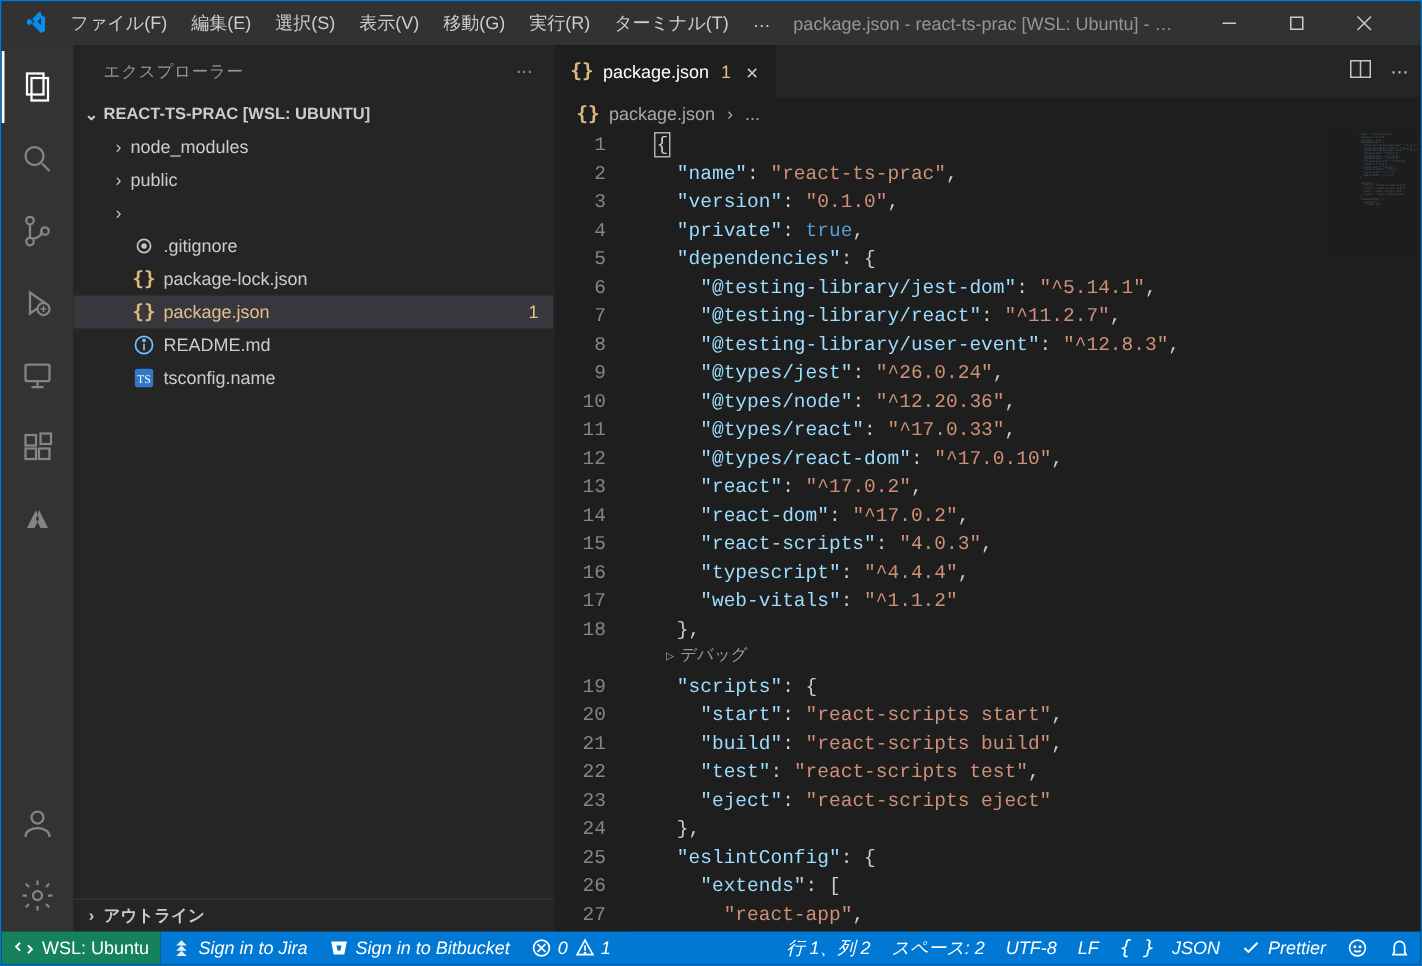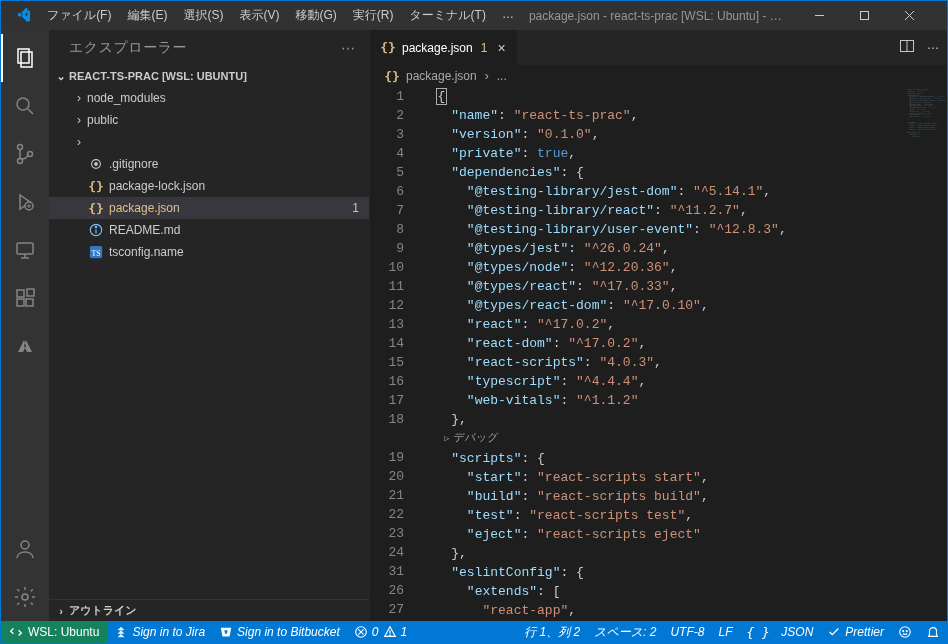--- a/index.html
+++ b/index.html
@@ -44,21 +44,21 @@
   .main { flex:1; display:flex; min-height:0; background:var(--bg-darker); }
   
   .activitybar { width:48px; background:var(--activitybar); display:flex; flex-direction:column; align-items:center; padding-top:4px; }
   .act-btn { width:48px; height:48px; display:flex; align-items:center; justify-content:center; color:#858585; position:relative;}
   .act-btn.active { color:#fff; }
   .act-btn.active::before { content:""; position:absolute; left:0; top:0; bottom:0; width:2px; background:#fff; }
   .act-btn svg { width:24px; height:24px; }
   .act-spacer { flex:1; }
   
   .sidebar { width:320px; background:var(--sidebar); display:flex; flex-direction:column; }
-  .sidebar-header { height:35px; display:flex; align-items:center; padding:0 12px 0 20px; font-size:14px; color:var(--text-dim); letter-spacing:0.5px;gap:10px;}
+  .sidebar-header { height:35px; display:flex; align-items:center; padding:0 12px 0 20px; font-size:11px; color:var(--text-dim); letter-spacing:0.5px;gap:10px;}
   .sidebar-header .dots { margin-left:auto; letter-spacing:2px; cursor:default;}
   .tree { flex:1; overflow:auto; }
   .tree-section { height:22px; display:flex; align-items:center; padding-left:4px; font-weight:bold; font-size:11px; color:var(--text);}
   .tree-section .chev { width:16px; text-align:center;}
   .tree-row { height:22px; display:flex; align-items:center; padding-left:8px; cursor:default;}
   .tree-row.selected { background:var(--selection); }
   .tree-row .indent { width:14px; display:inline-block;}
   .tree-row .chev { width:16px; color:#c5c5c5; text-align:center; font-size:12px;}
   .tree-row .ficon { width:18px; display:flex; align-items:center; justify-content:center; margin-right:4px;}
   .tree-row .label { flex:1; white-space:nowrap; overflow:hidden; text-overflow:ellipsis;}
@@ -333,21 +333,21 @@
           <div>16</div>
           <div>17</div>
           <div>18</div>
           <div>&nbsp;</div>
           <div>19</div>
           <div>20</div>
           <div>21</div>
           <div>22</div>
           <div>23</div>
           <div>24</div>
-          <div>31</div>
+          <div>25</div>
           <div>26</div>
           <div>27</div>
         </div>
       <div class="code" id="code"><div>  <span class="cursor-box p">{</span></div><div>  <span class="p">  </span><span class="k">"name"</span><span class="p">: </span><span class="s">"react-ts-prac"</span><span class="p">,</span></div><div>  <span class="p">  </span><span class="k">"version"</span><span class="p">: </span><span class="s">"0.1.0"</span><span class="p">,</span></div><div>  <span class="p">  </span><span class="k">"private"</span><span class="p">: </span><span class="b">true</span><span class="p">,</span></div><div>  <span class="p">  </span><span class="k">"dependencies"</span><span class="p">: {</span></div><div>  <span class="p">    </span><span class="k">"@testing-library/jest-dom"</span><span class="p">: </span><span class="s">"^5.14.1"</span><span class="p">,</span></div><div>  <span class="p">    </span><span class="k">"@testing-library/react"</span><span class="p">: </span><span class="s">"^11.2.7"</span><span class="p">,</span></div><div>  <span class="p">    </span><span class="k">"@testing-library/user-event"</span><span class="p">: </span><span class="s">"^12.8.3"</span><span class="p">,</span></div><div>  <span class="p">    </span><span class="k">"@types/jest"</span><span class="p">: </span><span class="s">"^26.0.24"</span><span class="p">,</span></div><div>  <span class="p">    </span><span class="k">"@types/node"</span><span class="p">: </span><span class="s">"^12.20.36"</span><span class="p">,</span></div><div>  <span class="p">    </span><span class="k">"@types/react"</span><span class="p">: </span><span class="s">"^17.0.33"</span><span class="p">,</span></div><div>  <span class="p">    </span><span class="k">"@types/react-dom"</span><span class="p">: </span><span class="s">"^17.0.10"</span><span class="p">,</span></div><div>  <span class="p">    </span><span class="k">"react"</span><span class="p">: </span><span class="s">"^17.0.2"</span><span class="p">,</span></div><div>  <span class="p">    </span><span class="k">"react-dom"</span><span class="p">: </span><span class="s">"^17.0.2"</span><span class="p">,</span></div><div>  <span class="p">    </span><span class="k">"react-scripts"</span><span class="p">: </span><span class="s">"4.0.3"</span><span class="p">,</span></div><div>  <span class="p">    </span><span class="k">"typescript"</span><span class="p">: </span><span class="s">"^4.4.4"</span><span class="p">,</span></div><div>  <span class="p">    </span><span class="k">"web-vitals"</span><span class="p">: </span><span class="s">"^1.1.2"</span></div><div>  <span class="p">  },</span></div><div class="codelens"><span class="tri">▷</span>デバッグ</div><div>  <span class="p">  </span><span class="k">"scripts"</span><span class="p">: {</span></div><div>  <span class="p">    </span><span class="k">"start"</span><span class="p">: </span><span class="s">"react-scripts start"</span><span class="p">,</span></div><div>  <span class="p">    </span><span class="k">"build"</span><span class="p">: </span><span class="s">"react-scripts build"</span><span class="p">,</span></div><div>  <span class="p">    </span><span class="k">"test"</span><span class="p">: </span><span class="s">"react-scripts test"</span><span class="p">,</span></div><div>  <span class="p">    </span><span class="k">"eject"</span><span class="p">: </span><span class="s">"react-scripts eject"</span></div><div>  <span class="p">  },</span></div><div>  <span class="p">  </span><span class="k">"eslintConfig"</span><span class="p">: {</span></div><div>  <span class="p">    </span><span class="k">"extends"</span><span class="p">: [</span></div><div>  <span class="p">      </span><span class="s">"react-app"</span><span class="p">,</span></div></div>
       <div class="minimap">
         <div class="minimap-content" id="minimapcode"><span style="color:#9cdcfe">{
   "name": "react-ts-prac",
   "version": "0.1.0",
   "private": true,
   "dependencies": {

